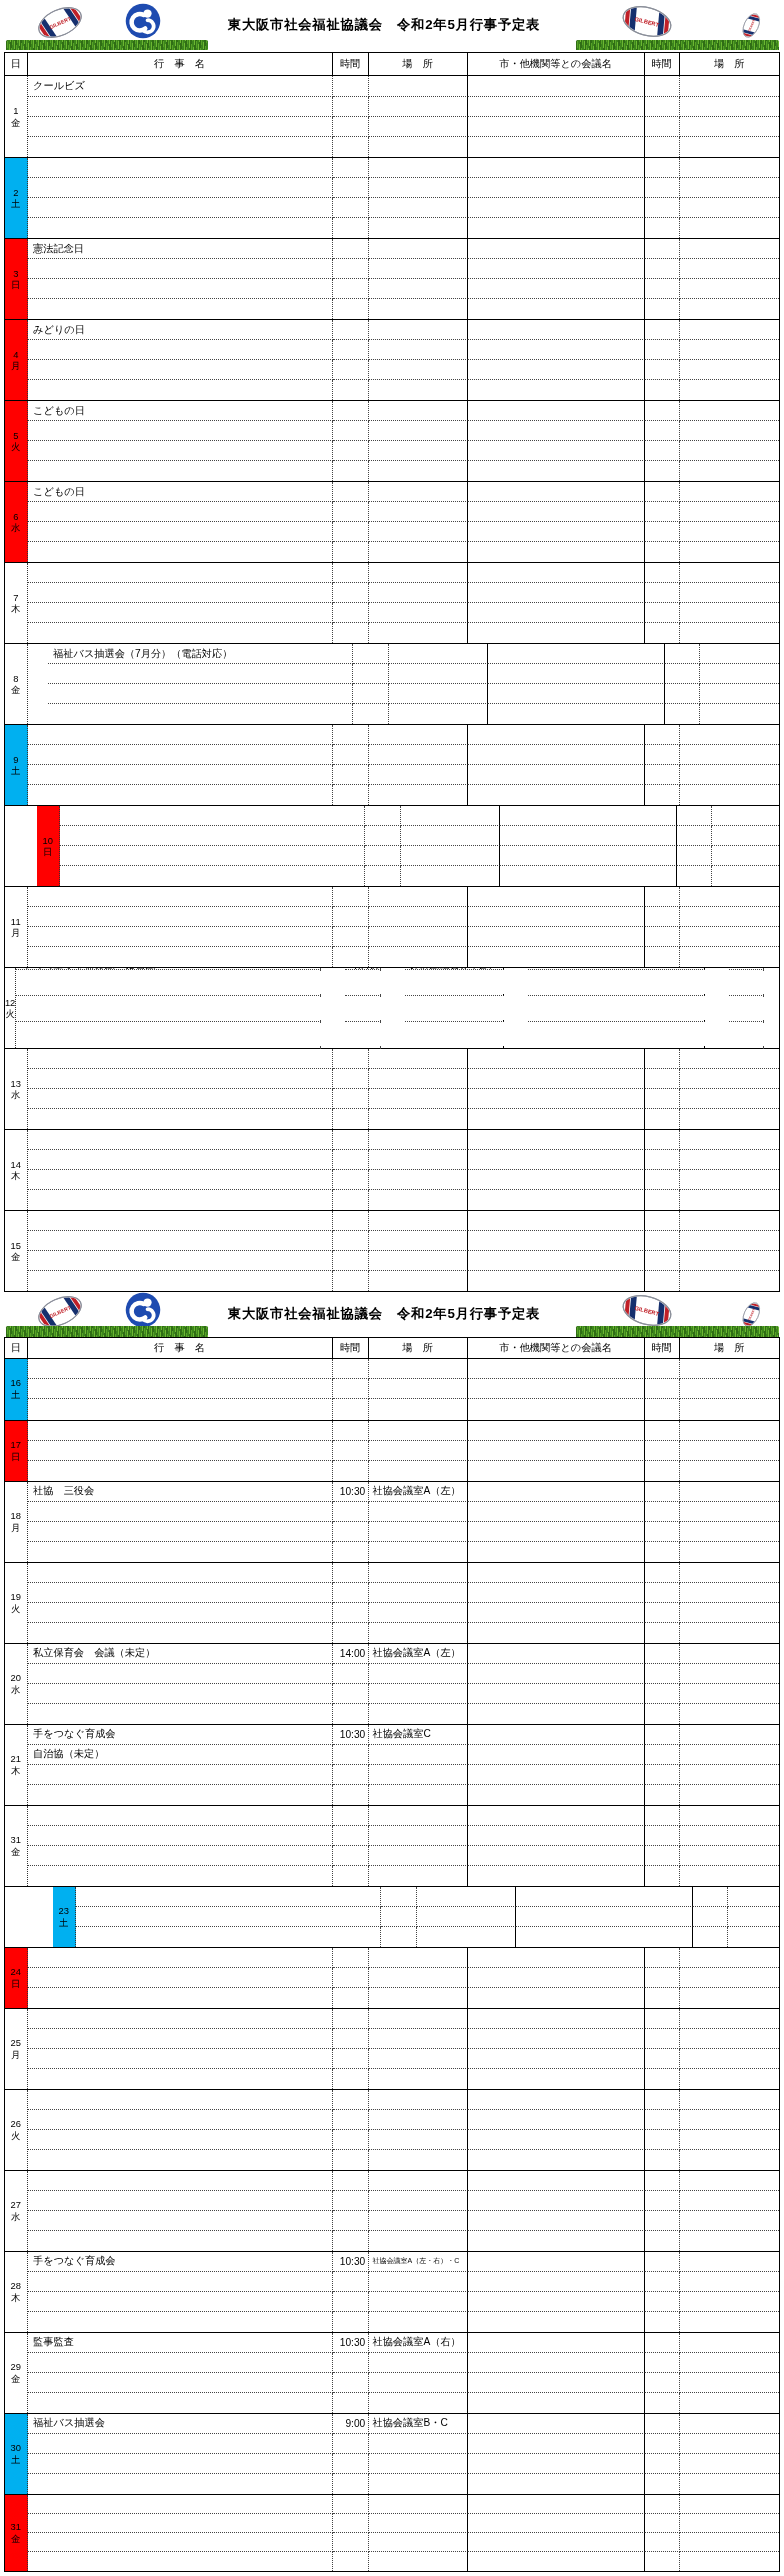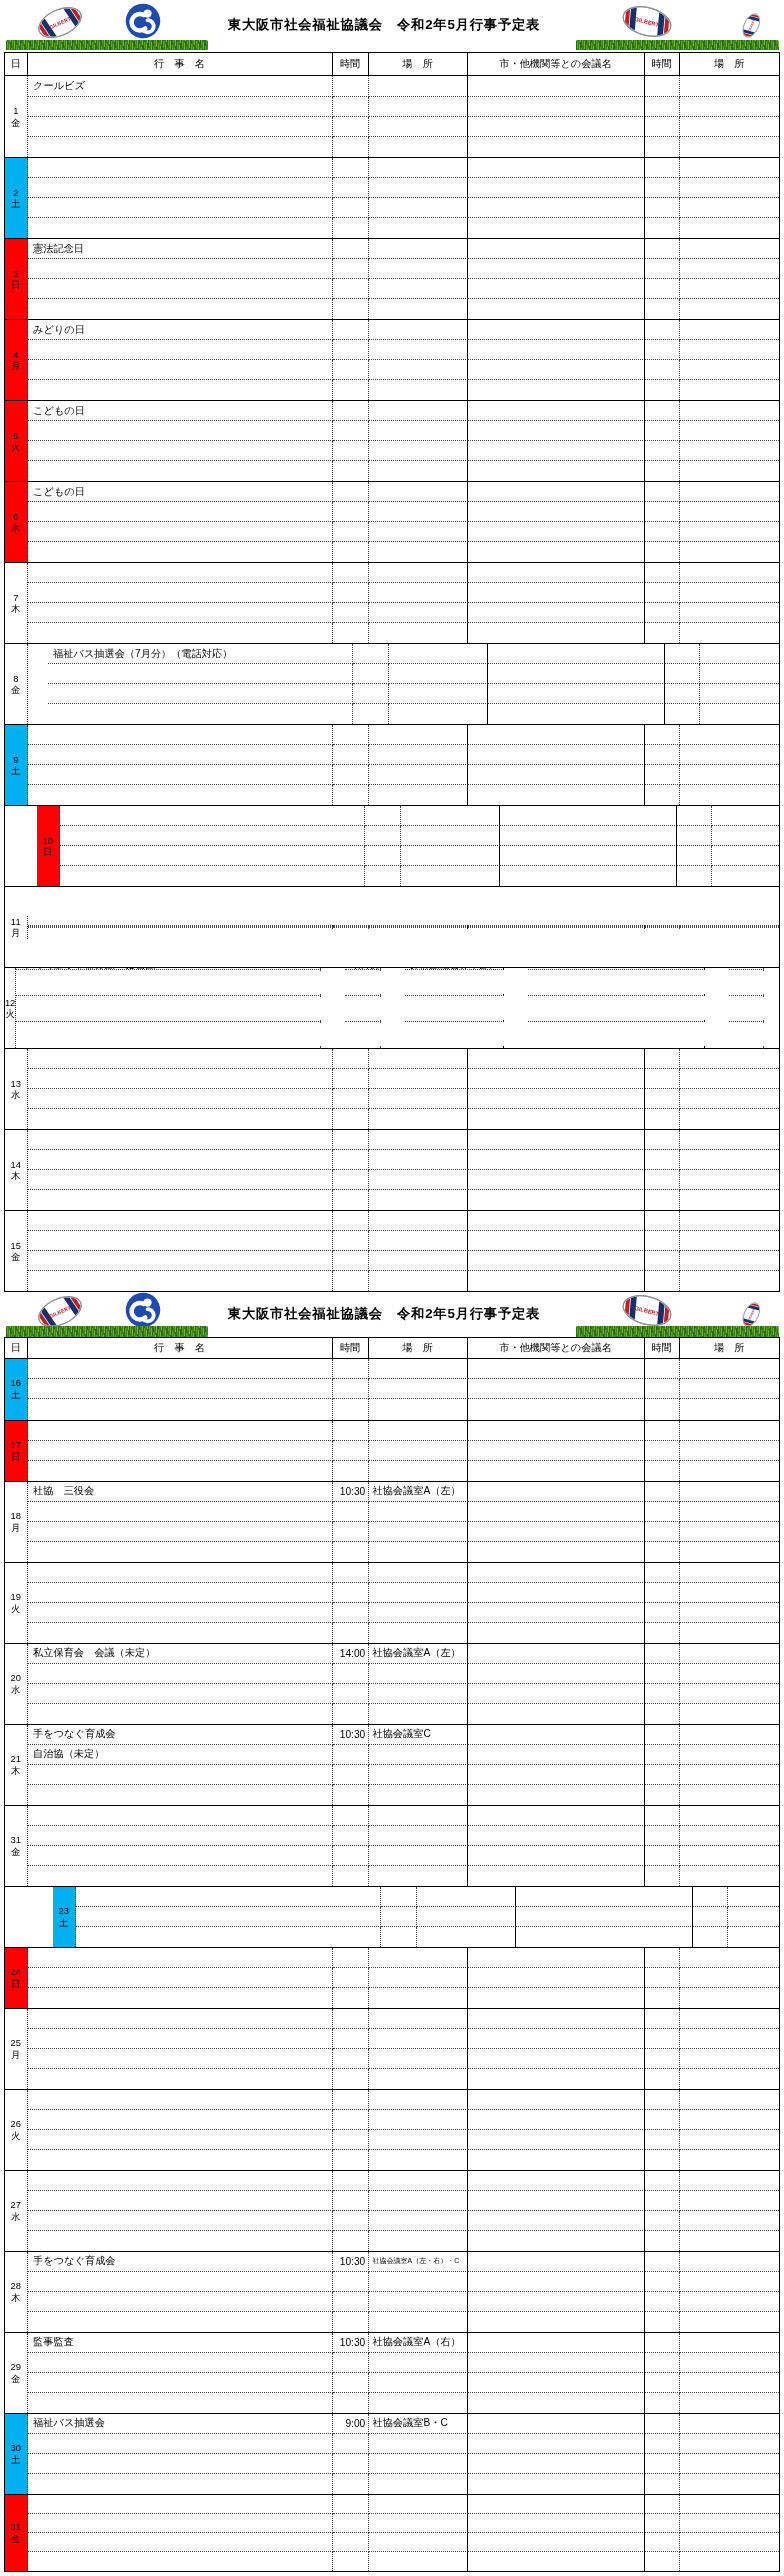--- a/index.html
+++ b/index.html
@@ -435,21 +435,21 @@
             <div class="c c-t2"></div>
             <div class="c c-p2"></div>
             <div class="c c-ev last"></div>
             <div class="c c-t1 last"></div>
             <div class="c c-p1 last"></div>
             <div class="c c-mt last"></div>
             <div class="c c-t2 last"></div>
             <div class="c c-p2 last"></div>
           </div>
         </div>
-        <div class="day" style="height: 81px; align-items: center;">
+        <div class="day" style="height: 81px;">
           <div class="daycell wk">
             <span>11</span>
             <span>月</span>
           </div>
           <div class="cells" style="grid-template-rows: repeat(4, 1fr);">
             <div class="c c-ev"></div>
             <div class="c c-t1"></div>
             <div class="c c-p1"></div>
             <div class="c c-mt"></div>
             <div class="c c-t2"></div>

